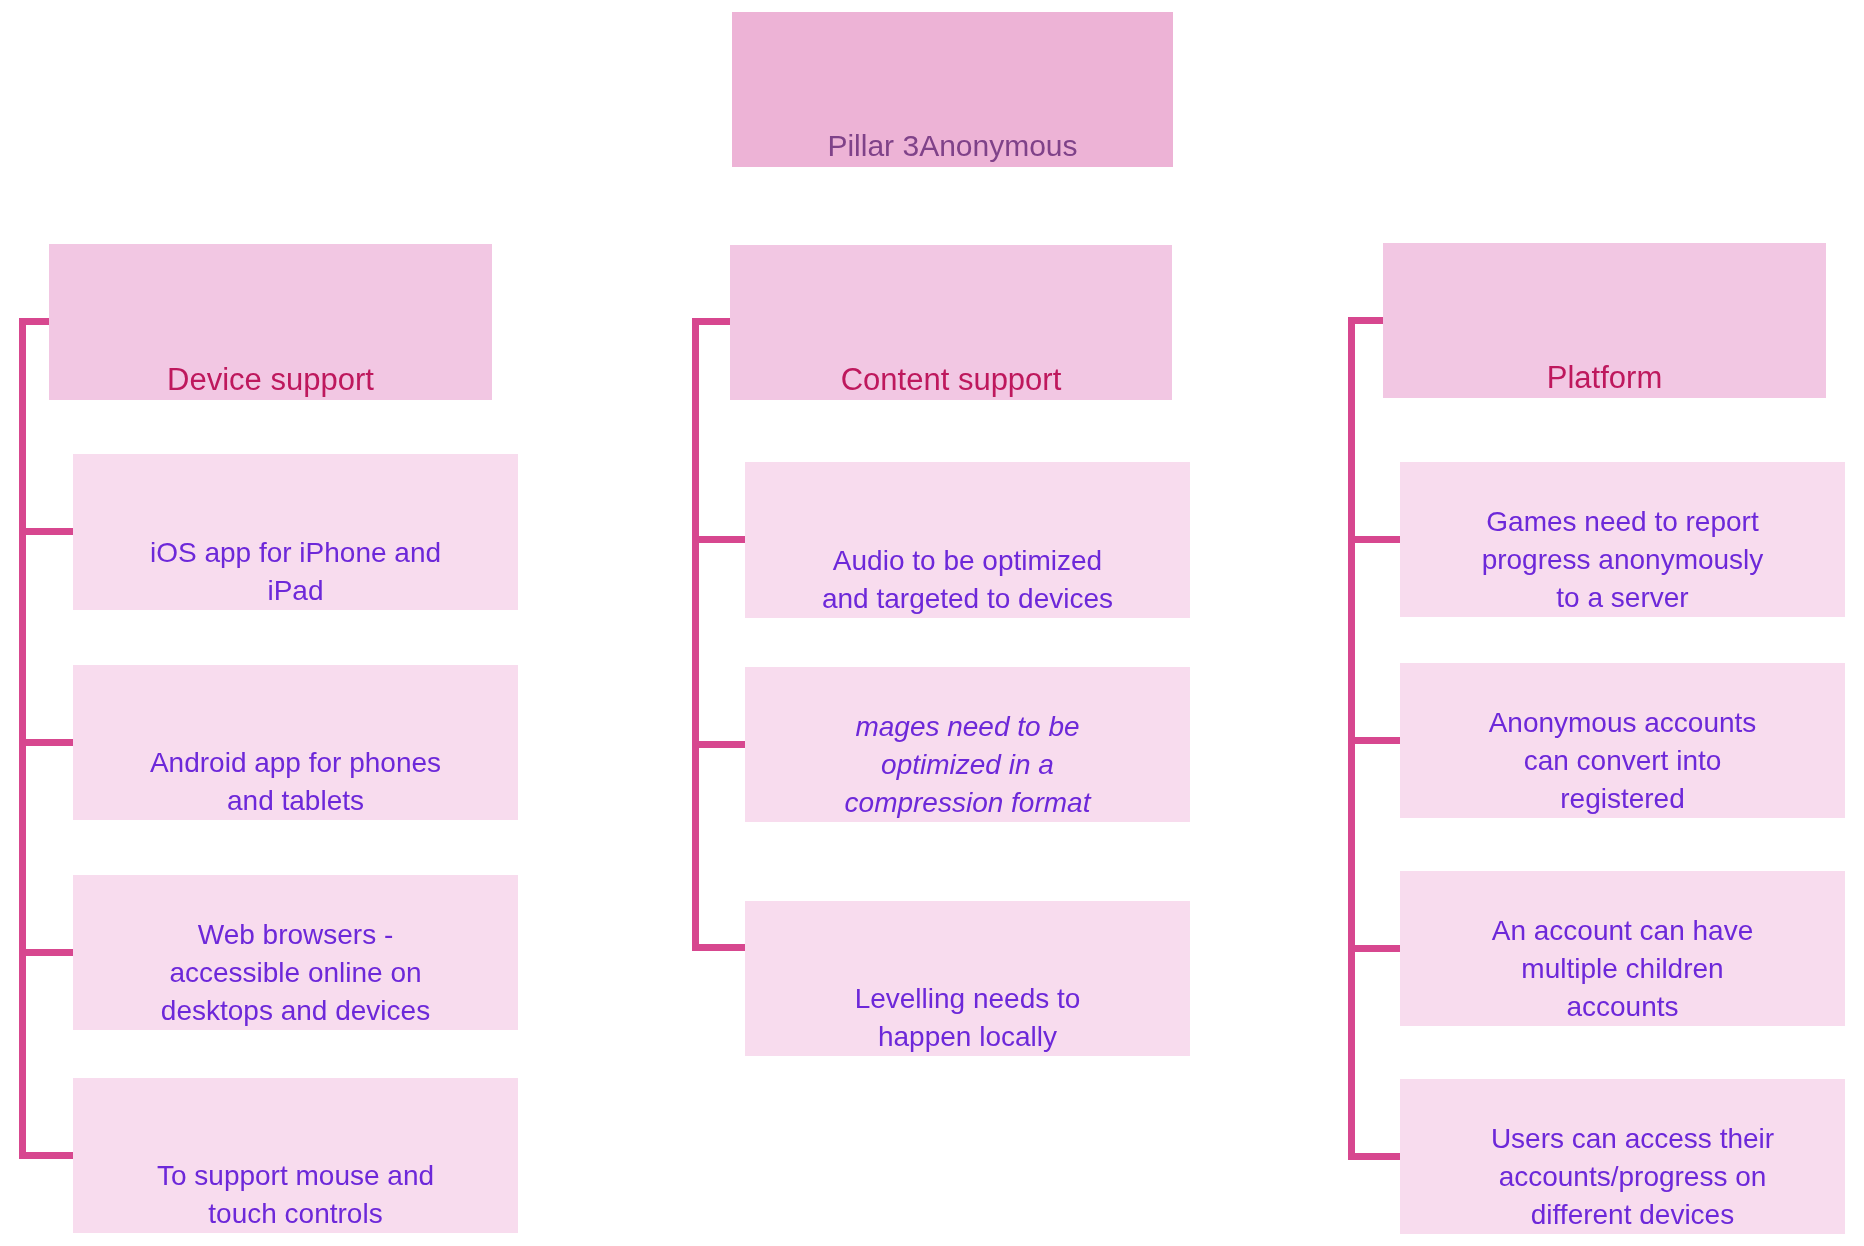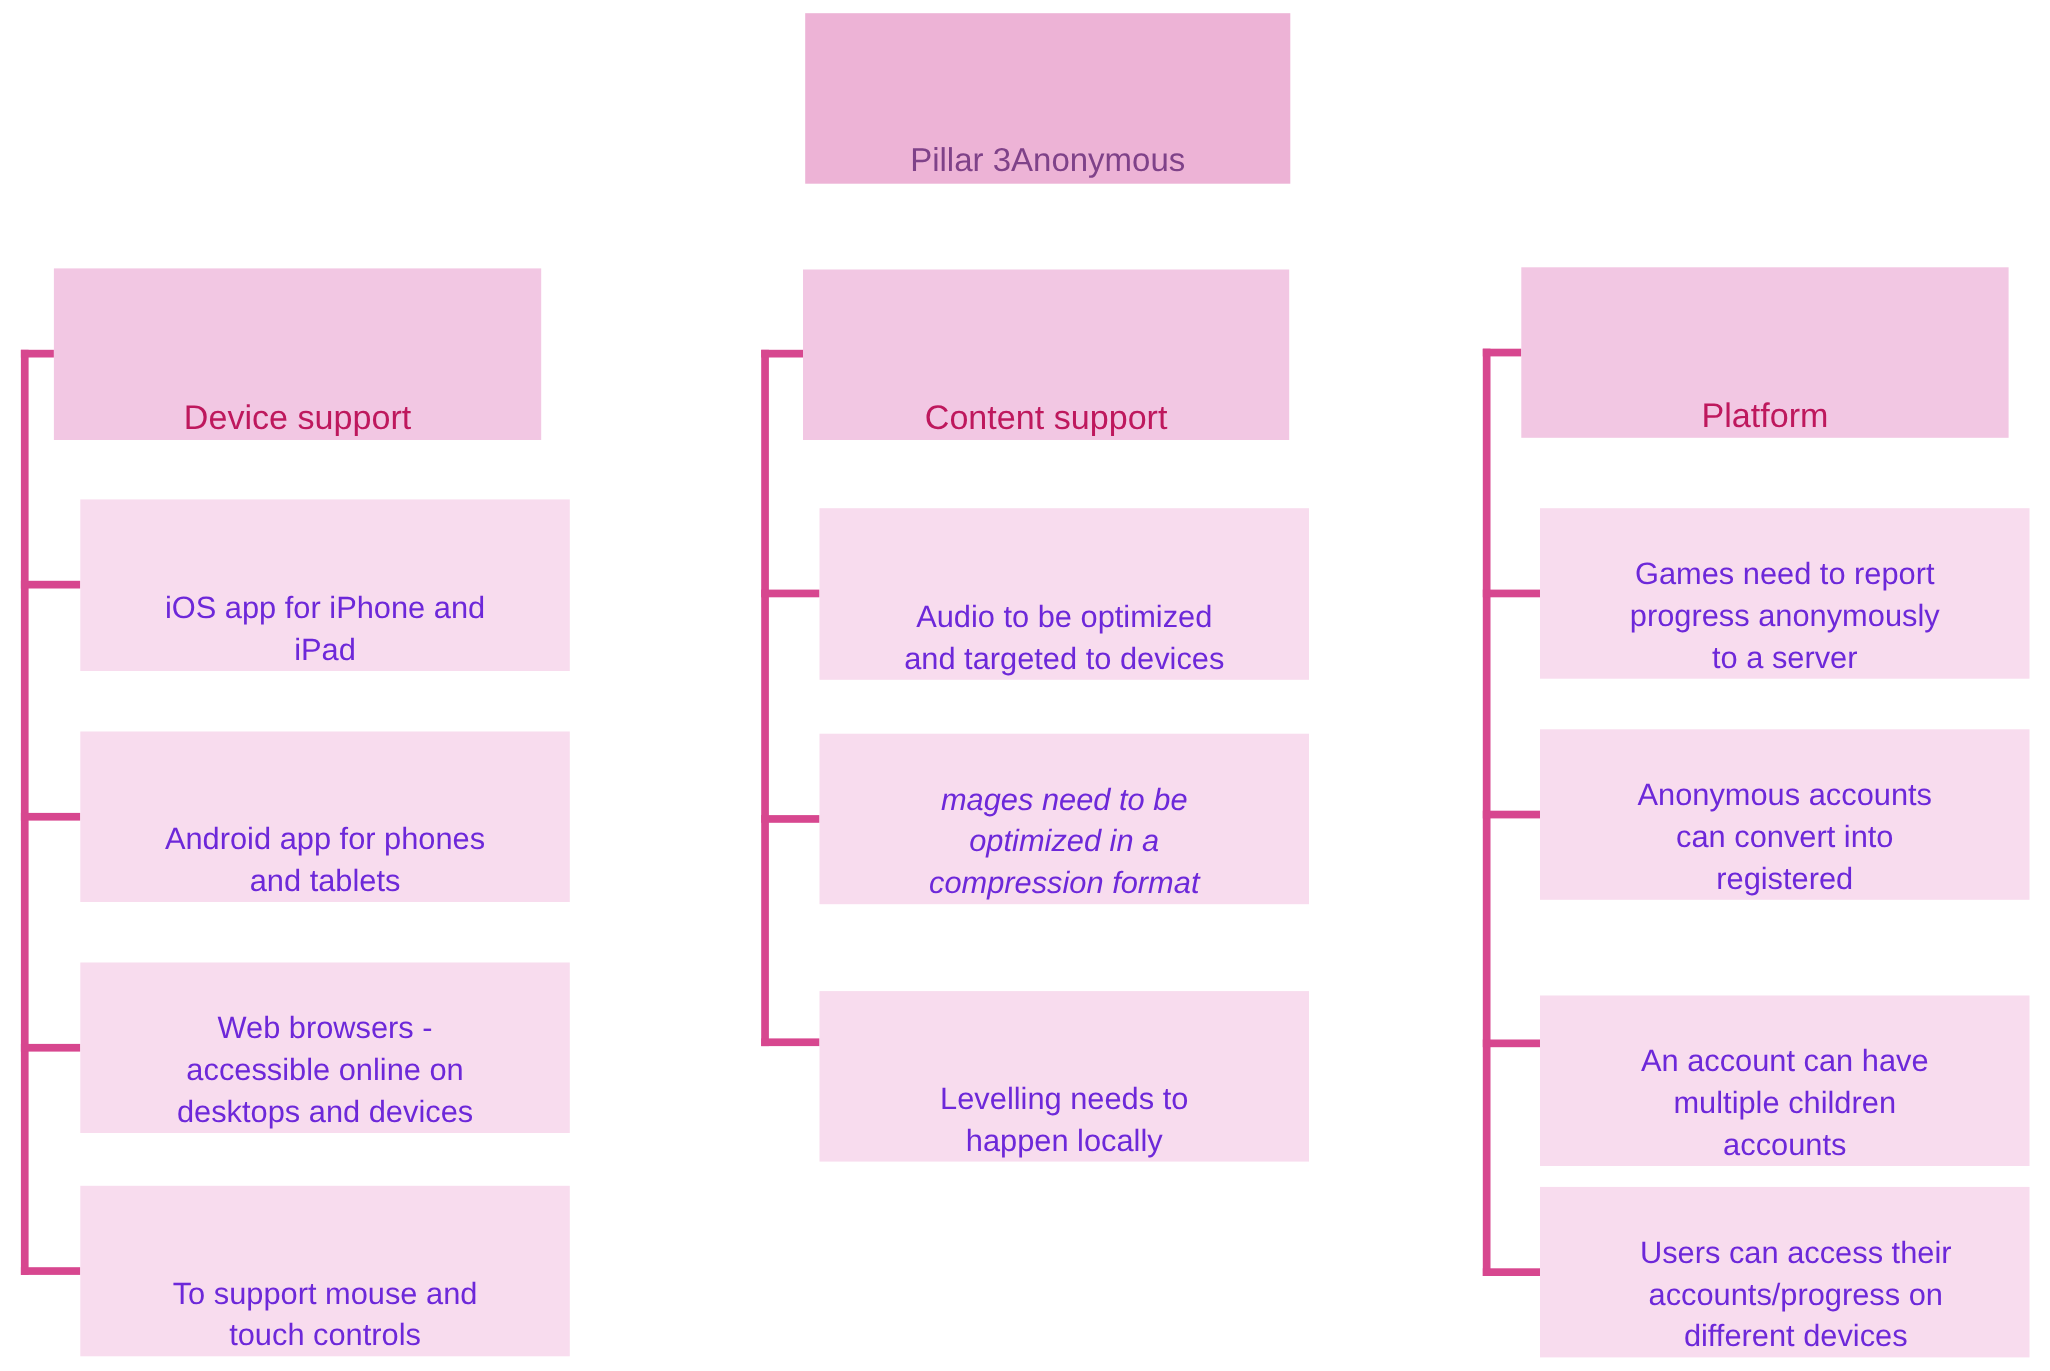--- a/index.html
+++ b/index.html
@@ -94,20 +94,20 @@
   <div class="node leaf" style="left:745px;top:870px;width:445px;height:155px;margin-top:31px;">Levelling needs to
 happen locally</div>
 
   <div class="node header" style="left:1383px;top:243px;width:443px;height:155px;">Platform</div>
   <div class="node leaf" style="left:1400px;top:462px;width:445px;height:155px;">Games need to report
 progress anonymously
 to a server</div>
   <div class="node leaf" style="left:1400px;top:663px;width:445px;height:155px;">Anonymous accounts
 can convert into
 registered</div>
-  <div class="node leaf" style="left:1400px;top:871px;width:445px;height:155px;margin-top:34px;">An account can have
+  <div class="node leaf" style="left:1400px;top:871px;width:445px;height:155px;">An account can have
 multiple children
 accounts</div>
   <div class="node leaf" style="left:1400px;top:1079px;width:445px;height:155px;padding-left:40px;">Users can access their
 accounts/progress on
 different devices</div>
 
 </div>
 
 </body></html>

